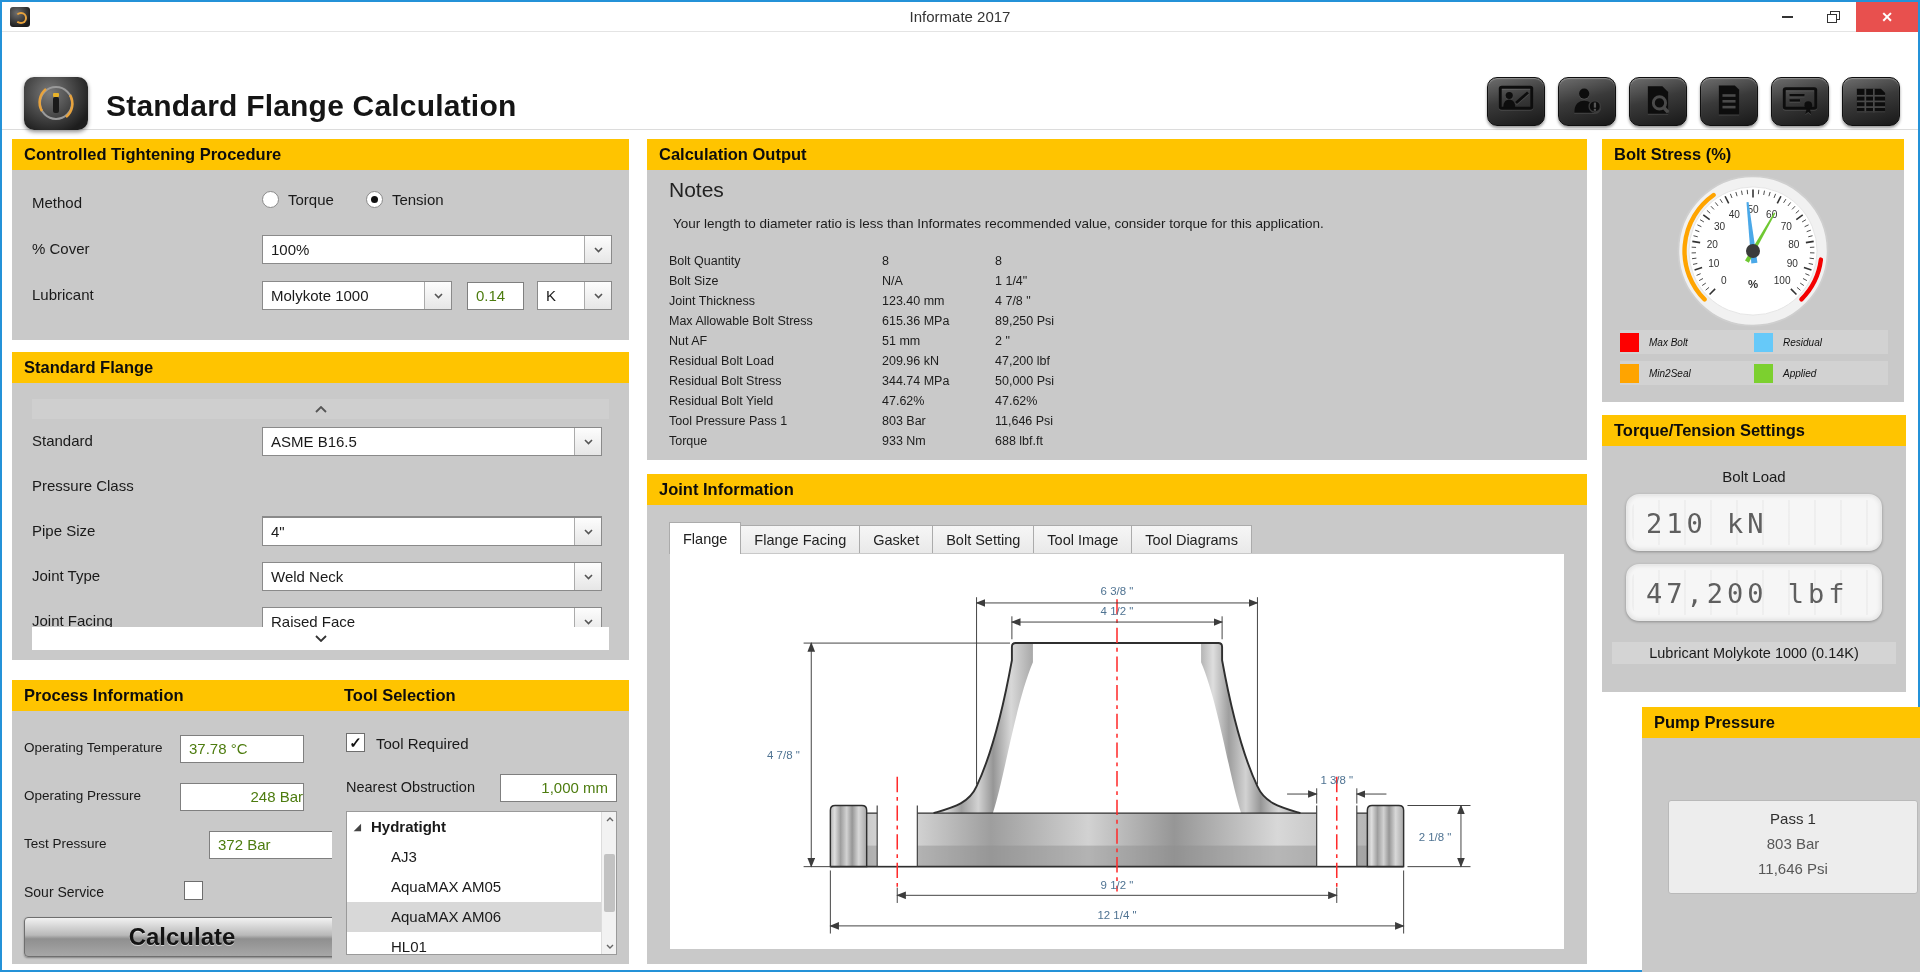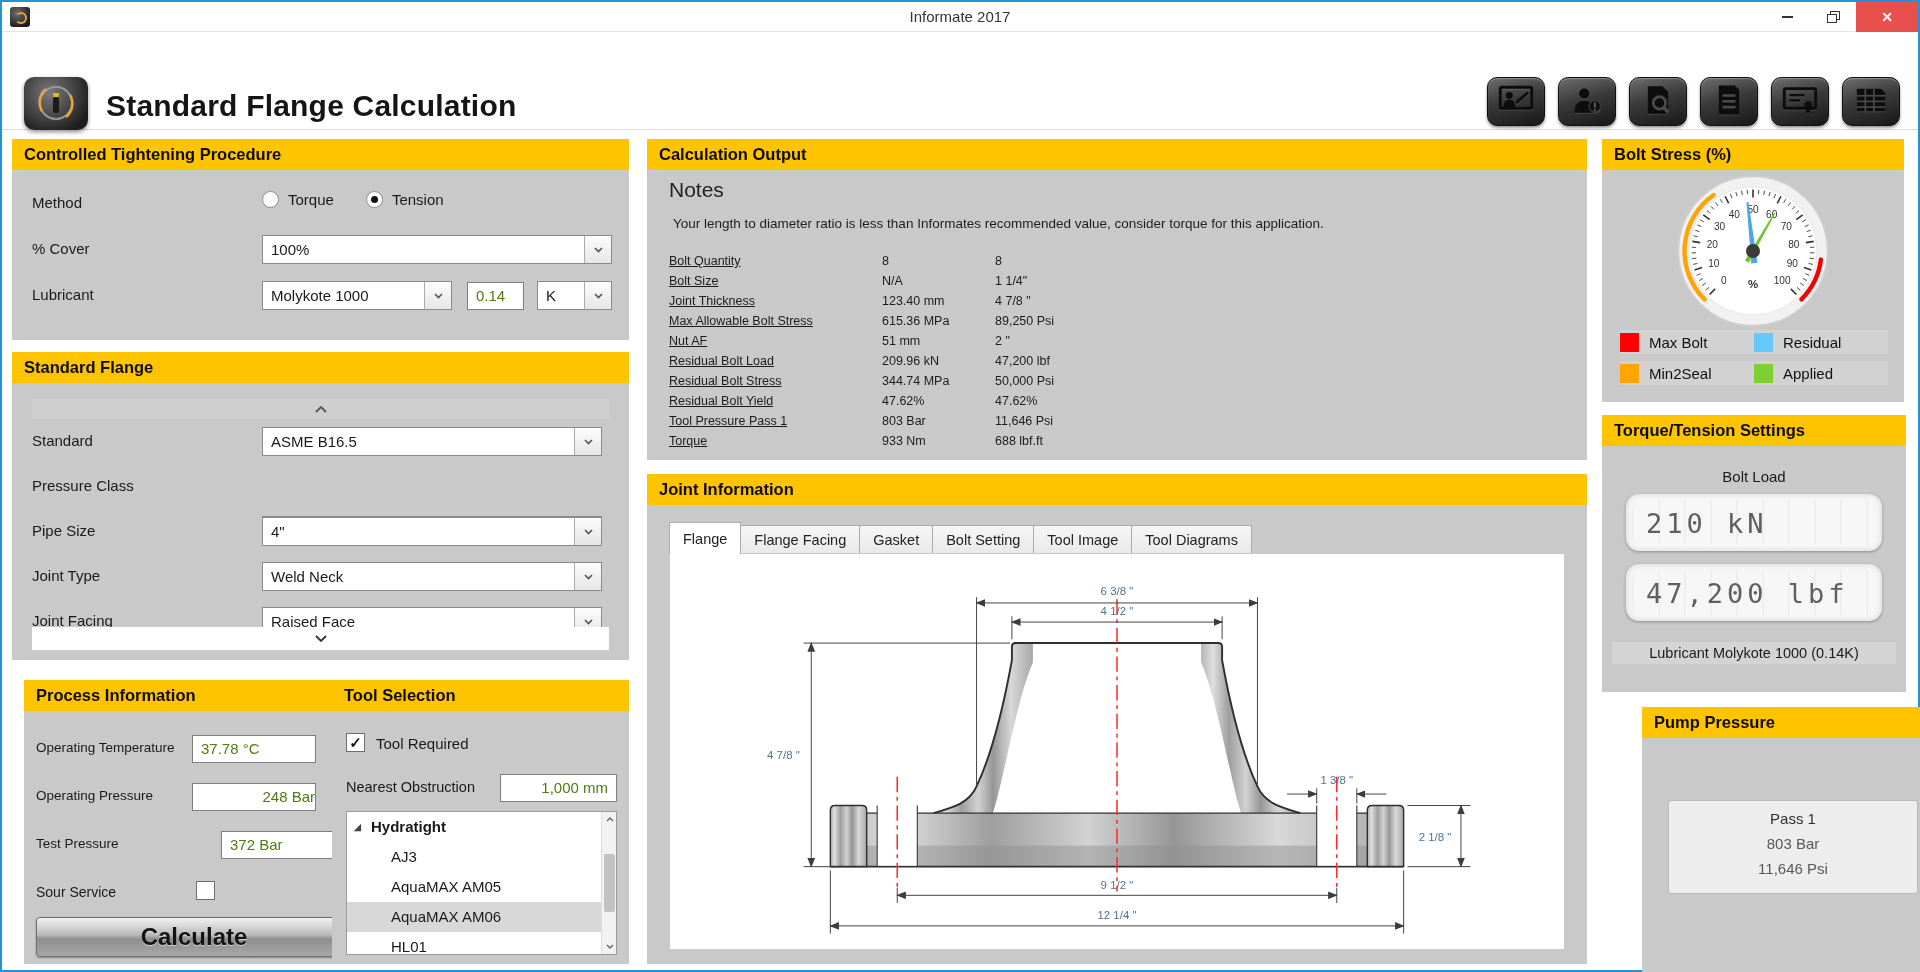--- a/index.html
+++ b/index.html
@@ -24,21 +24,21 @@
   .tool-btn { width:58px; height:49px; border-radius:10px; border:1px solid #101010; background:linear-gradient(165deg,#6e6e6e 0%, #3a3a3a 45%, #181818 100%); box-shadow:inset 0 1px 1px rgba(255,255,255,.3), 0 2px 3px rgba(0,0,0,.4); display:flex; align-items:center; justify-content:center; }
   .tool-btn svg { filter:drop-shadow(0 1px 0 rgba(255,255,255,.12)); }
 
   
   .panel { position:absolute; }
   .panel-h { height:31px; background:#FFC400; color:#0d0d0d; font-weight:bold; font-size:16.5px; line-height:31px; padding:0 12px; }
   .panel-b { position:absolute; top:31px; left:0; right:0; bottom:0; background:#C9C9C9; overflow:hidden; }
 
   .p-ctp   { left:10px;  top:137px; width:617px;  height:201px; }
   .p-sf    { left:10px;  top:350px; width:617px;  height:308px; }
-  .p-proc  { left:22px;  top:678px; width:340px;  height:284px; }
+  .p-proc  { left:10px;  top:678px; width:340px;  height:284px; }
   .p-tool  { left:330px; top:678px; width:297px;  height:284px; }
   .p-calc  { left:645px; top:137px; width:940px;  height:321px; }
   .p-joint { left:645px; top:472px; width:940px;  height:490px; }
   .p-bolt  { left:1600px; top:137px; width:302px; height:263px; }
   .p-tts   { left:1600px; top:413px; width:304px; height:277px; }
   .p-pump  { left:1600px; top:705px; width:302px; height:320px;margin-left:40px; }
 
   .flabel { position:absolute; font-size:15px; color:#1a1a1a; }
   .combo { position:absolute; height:29px; background:#fff; border:1px solid #8a8a8a; display:flex; }
   .combo-val { flex:1; font-size:15px; color:#1a1a1a; line-height:27px; padding-left:8px; overflow:hidden; white-space:nowrap; }
@@ -70,37 +70,37 @@
   .tl-item.sel { background:#d8d8d8; }
   .tl-sb { position:absolute; top:0; right:0; width:15px; bottom:0; background:#f2f2f2; border-left:1px solid #dcdcdc; }
   .tl-sb .arr { position:absolute; left:0; width:15px; height:15px; display:flex; align-items:center; justify-content:center; }
   .tl-thumb { position:absolute; left:2px; width:11px; border-radius:2px; background:#c2c2c2; }
 
   
   .notes-title { position:absolute; left:22px; top:8px; font-size:21px; color:#222; }
   .note-line { position:absolute; left:26px; top:46px; font-size:13.5px; color:#1d1d1d; }
   .calcrows { position:absolute; left:22px; top:84px; right:16px; }
   .crow { display:flex; height:20px; font-size:12.5px; color:#1c1c1c; }
-  .crow .c0 { width:213px;text-decoration:underline; }
+  .crow .c0 { width:213px; }
   .crow .c1 { width:113px; }
 
   
   .tabs { position:absolute; left:22px; top:17px; display:flex; align-items:flex-end; }
   .tab { height:29px; padding:0 13px; font-size:14.5px; color:#222; line-height:29px; background:linear-gradient(#f6f6f6,#e9e9e9); border:1px solid #ababab; border-left:none; position:relative; }
   .tab:first-child { border-left:1px solid #ababab; }
   .tab.active { height:32px; line-height:32px; background:#fff; border-bottom:none; z-index:3; }
   .tabcontent { position:absolute; left:22px; right:22px; top:48px; bottom:14px; background:#fff; border:1px solid #c9c9c9; display:flex; align-items:center; justify-content:center; z-index:1; }
 
   
   .gaugewrap { position:absolute; left:72px; top:2px; }
   .legend { position:absolute; left:18px; right:16px; top:160px; }
   .leg-row { display:flex; height:24px; margin-bottom:7px; background:#d2d2d2; align-items:center; }
   .leg-cell { display:flex; align-items:center; width:138px; }
   .leg-sw { width:19px; height:19px; margin-right:10px; }
-  .leg-lab { font-size:15px; color:#111; }
+  .leg-lab { font-size:10px; color:#111;font-style:italic; }
 
   
   .tts-boltload { position:absolute; top:22px; left:0; right:0; text-align:center; font-size:15px; color:#1a1a1a; }
   .lcd { position:absolute; left:24px; right:24px; height:57px; border-radius:13px; background:#f6f6f6; border:2px solid #e9e9e9; box-shadow:0 1px 3px rgba(0,0,0,.3), inset 0 0 4px rgba(0,0,0,.08); overflow:hidden; }
   .lcd::after { content:""; position:absolute; inset:4px; border-radius:9px; background:repeating-linear-gradient(90deg, rgba(0,0,0,.03) 0 2px, transparent 2px 26px); }
   .lcd-txt { position:absolute; left:18px; top:12px; font-family:"DejaVu Sans Mono", monospace; font-size:27px; color:#5f5f5f; letter-spacing:4px; }
   .tts-lub { position:absolute; top:196px; left:10px; right:10px; text-align:center; font-size:14.5px; color:#1a1a1a; background:#d4d4d4; padding:3px 0; }
 
   
   .pump-box { position:absolute; left:26px; right:26px; top:62px; height:94px; background:#ededed; border:1px solid #b9b9b9; border-radius:3px; text-align:center; }

